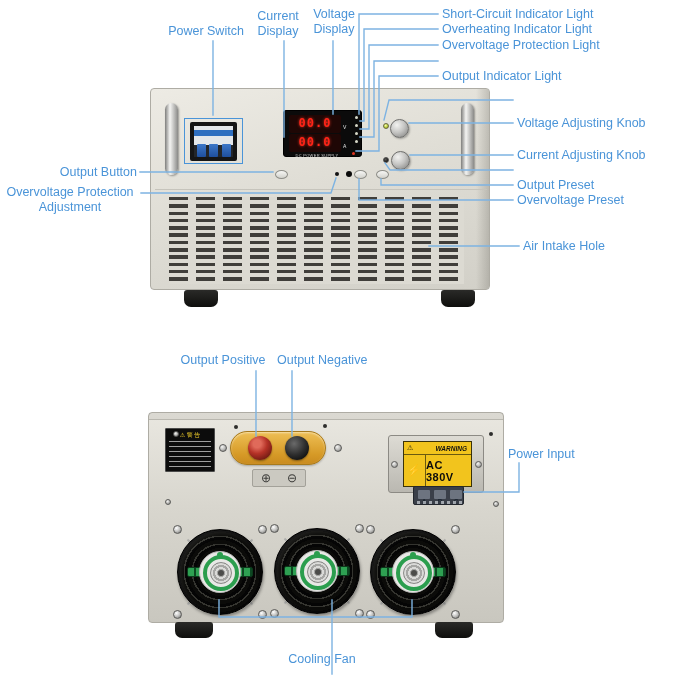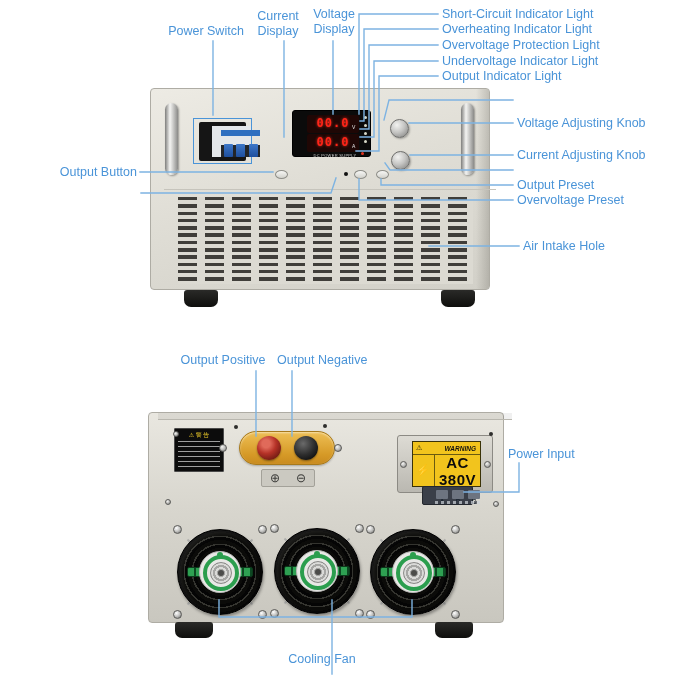--- a/index.html
+++ b/index.html
@@ -1,18 +1,18 @@
 <!DOCTYPE html>
 <html><head>
 <meta charset="utf-8">
 <style>
   * { margin:0; padding:0; box-sizing:border-box; }
   html,body { width:700px; height:700px; background:#ffffff; font-family:"Liberation Sans",sans-serif; }
   #stage { position:relative; width:700px; height:700px; background:#ffffff; overflow:hidden; }
-  .abs { position:absolute;margin-left:9px; }
+  .abs { position:absolute; }
   .lbl { position:absolute; font-size:12.5px; line-height:1.22; color:#4a94d8; white-space:nowrap; }
   .lbl.c { text-align:center; } .lbl.r { text-align:right; } .lbl.w { white-space:normal; }
   svg.lines { position:absolute; left:0; top:0; pointer-events:none; }
 
   .device { position:absolute; border:1px solid #aeaca4; border-radius:4px; }
   .front-body { background:linear-gradient(165deg,#edebe4,#e0ded6 45%,#d2d0c8); }
   .rear-body  { background:linear-gradient(180deg,#e9e7e0,#d8d6ce 45%,#c9c7bf); }
   .shade-r { position:absolute; top:0; right:0; width:13px; height:100%;
              background:linear-gradient(90deg,rgba(70,68,60,0),rgba(70,68,60,.22)); border-radius:0 4px 4px 0; }
   .handle { position:absolute; width:13px; border-radius:7px;
@@ -145,21 +145,21 @@
     </div>
     <div class="abs" style="left:254px;top:28px;width:69px;height:46px;background:#f2c41d;border:1px solid #3a3208;">
       <div style="height:13px;border-bottom:1px solid #6a5a10;display:flex;align-items:center;">
         <span style="font-size:7px;color:#111;margin-left:3px;">⚠</span>
         <span style="font-size:6.5px;font-weight:bold;font-style:italic;color:#111;margin-left:auto;margin-right:4px;">WARNING</span>
       </div>
       <div style="height:31px;display:flex;align-items:center;">
         <div style="width:22px;height:100%;border-right:1px solid #6a5a10;display:flex;align-items:center;justify-content:center;">
           <span style="font-size:11px;color:#111;">⚡</span>
         </div>
-        <div style="flex:1;text-align:center;font-size:15px;font-weight:bold;letter-spacing:.5px;color:#0c0c0c;">AC 380V</div>
+        <div style="flex:1;font-size:11px;font-weight:bold;letter-spacing:.5px;color:#0c0c0c;">AC 380V</div>
       </div>
     </div>
     <div class="abs" style="left:264px;top:73px;width:51px;height:19px;background:#3a3f49;border:1px solid #23272e;border-radius:2px;">
       <div class="abs" style="left:4px;top:2.5px;width:12px;height:9px;background:#6d7480;border-radius:1px;text-align:center;">
         <span style="font-size:6.5px;font-weight:bold;color:#1a2430;line-height:9px;">A</span>
       </div>
       <div class="abs" style="left:20px;top:2.5px;width:12px;height:9px;background:#6d7480;border-radius:1px;text-align:center;">
         <span style="font-size:6.5px;font-weight:bold;color:#1a2430;line-height:9px;">B</span>
       </div>
       <div class="abs" style="left:36px;top:2.5px;width:12px;height:9px;background:#6d7480;border-radius:1px;text-align:center;">
@@ -254,26 +254,26 @@
       <path d="M219,600 V617 H412 V600 M332,674 V600"></path>
     </g>
   </svg>
 
   <div class="lbl c" style="left:162px;top:24px;width:88px;">Power Switch</div>
   <div class="lbl c w" style="left:252px;top:9px;width:52px;">Current Display</div>
   <div class="lbl c w" style="left:307px;top:7px;width:54px;">Voltage Display</div>
   <div class="lbl" style="left:442px;top:7px;">Short-Circuit Indicator Light</div>
   <div class="lbl" style="left:442px;top:22px;">Overheating Indicator Light</div>
   <div class="lbl" style="left:442px;top:38px;">Overvoltage Protection Light</div>
-  <div class="lbl" style="left:442px;top:54px;">Undervoltage Indicator Light</div>
   <div class="lbl" style="left:442px;top:69px;">Output Indicator Light</div>
   <div class="lbl" style="left:517px;top:116px;">Voltage Adjusting Knob</div>
   <div class="lbl" style="left:517px;top:148px;">Current Adjusting Knob</div>
   <div class="lbl" style="left:517px;top:178px;">Output Preset</div>
   <div class="lbl" style="left:517px;top:193px;">Overvoltage Preset</div>
   <div class="lbl" style="left:523px;top:239px;">Air Intake Hole</div>
   <div class="lbl r" style="left:40px;top:165px;width:97px;">Output Button</div>
+  <div class="lbl c w" style="left:0px;top:185px;width:140px;">Overvoltage Protection Adjustment</div>
   <div class="lbl c" style="left:180px;top:353px;width:86px;">Output Positive</div>
   <div class="lbl c" style="left:277px;top:353px;width:90px;">Output Negative</div>
   <div class="lbl" style="left:508px;top:447px;">Power Input</div>
   <div class="lbl c" style="left:282px;top:652px;width:80px;">Cooling Fan</div>
 
 </div>
 
 </body></html>

